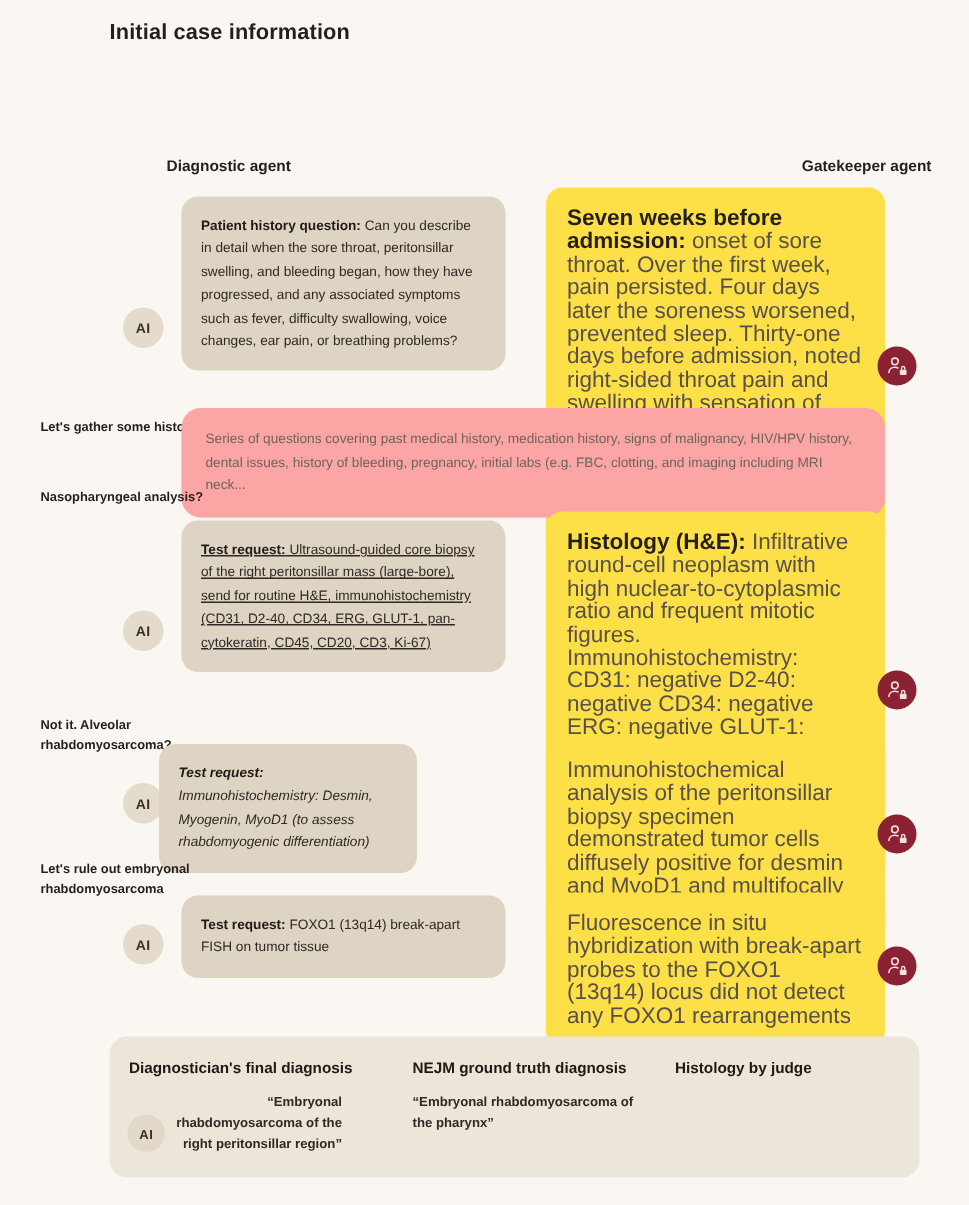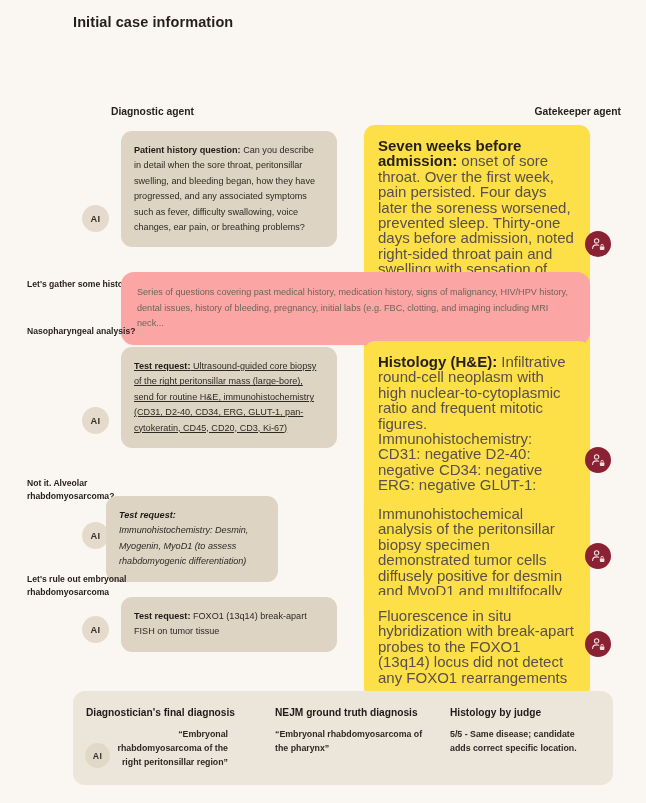--- a/index.html
+++ b/index.html
@@ -197,17 +197,16 @@
       <div class="sum-body" style="margin-left:31px; width:112px;">“Embryonal rhabdomyosarcoma of the right peritonsillar region”</div>
     </div>
 
     <div class="sum-col" style="left:202px; width:155px;">
       <div class="sum-title">NEJM ground truth diagnosis</div>
       <div class="sum-body" style="width:150px;">“Embryonal rhabdomyosarcoma of the pharynx”</div>
     </div>
 
     <div class="sum-col" style="left:377px; width:145px;">
       <div class="sum-title">Histology by judge</div>
-      <div class="sum-body" style="width:140px;">5/5 - Same disease; candidate adds correct specific location.</div>
     </div>
   </div>
 
 </div>
 
 </body></html>

